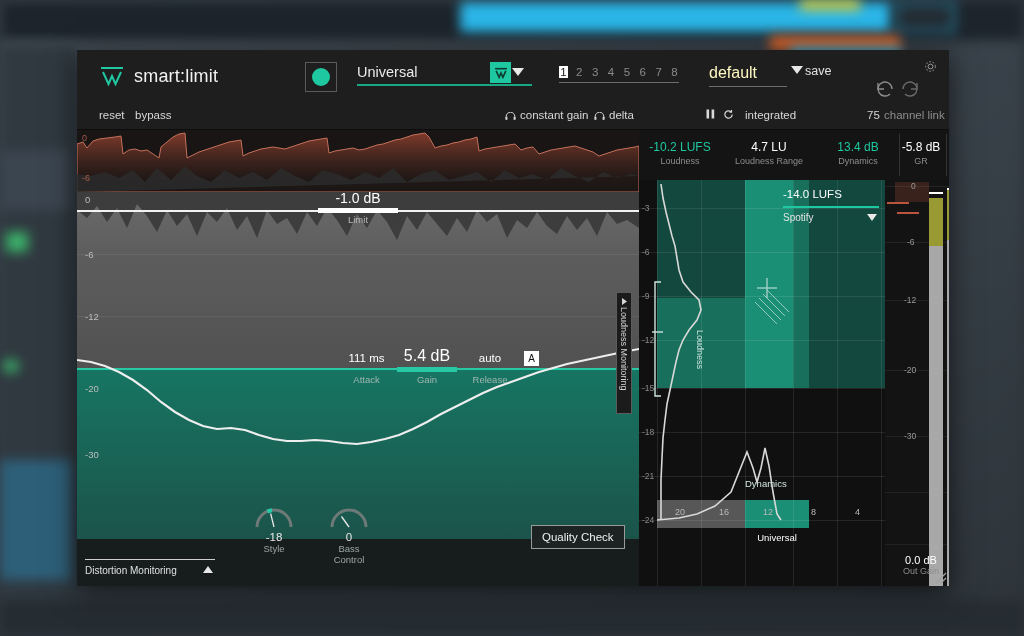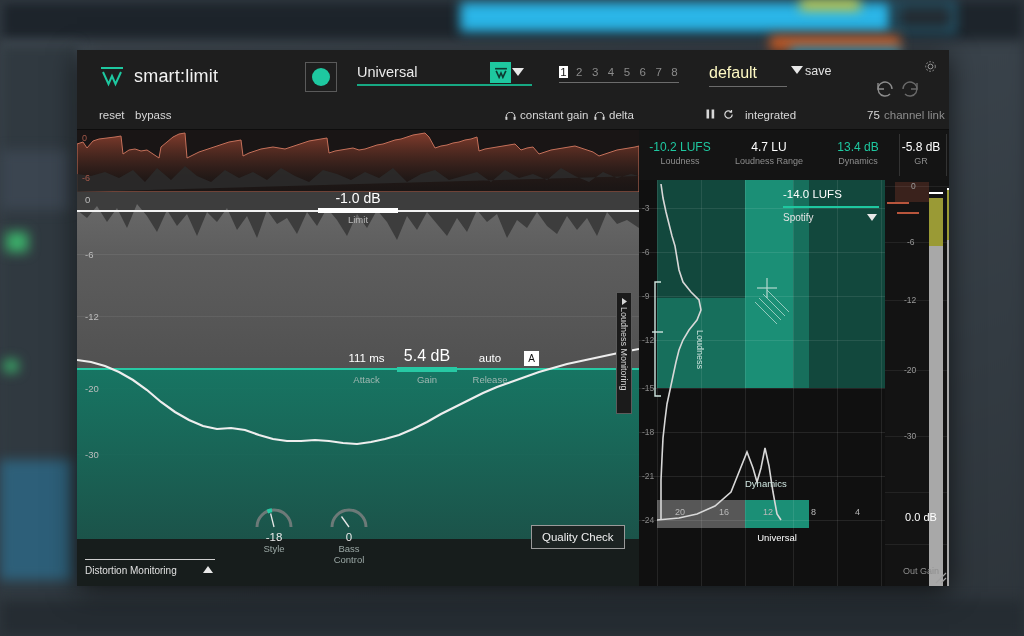--- a/index.html
+++ b/index.html
@@ -140,21 +140,21 @@
   .meters{ position:absolute; left:246px; top:50px; width:64px; height:406px; background:#131313; }
   .m-ytick{ position:absolute; font-size:8.5px; color:#9a9a9a; }
   .m-grid{ position:absolute; left:0; right:0; height:1px; background:rgba(255,255,255,.07); }
   .m-bar{ position:absolute; width:14px; background:#a8a8a8; }
   .m-bar .yel{ position:absolute; left:0; right:0; top:0; background:#9a9a35; }
   .m-peak{ position:absolute; width:14px; height:2px; background:#ffffff; }
   .tp-box{ position:absolute; background:#3a221c; }
   .tp-line{ position:absolute; height:2px; background:#b8553c; }
   .outgain{ position:absolute; right:10px; bottom:10px; text-align:center; }
   .outgain .ov{ color:#ffffff; font-size:11px; }
-  .outgain .ol{ color:#8e8e8e; font-size:9px;margin-top:43px; }
+  .outgain .ol{ color:#8e8e8e; font-size:9px; }
   .resize{ position:absolute; right:2px; bottom:2px; width:14px; height:14px; }
 </style>
 </head>
 <body>
 
 <div id="backdrop">
   <div class="bg-block" style="left:0;top:0;width:1024px;height:636px;background:linear-gradient(160deg,#49535c,#39424a 40%,#2d343a);"></div>
   <div class="bg-block" style="left:0;top:0;width:1024px;height:40px;background:#1d242b;"></div>
   <div class="bg-block" style="left:460px;top:2px;width:430px;height:30px;background:#2bb6e8;"></div>
   <div class="bg-block" style="left:895px;top:2px;width:60px;height:30px;background:#232c33;border:2px solid #2bb6e8;"></div>

